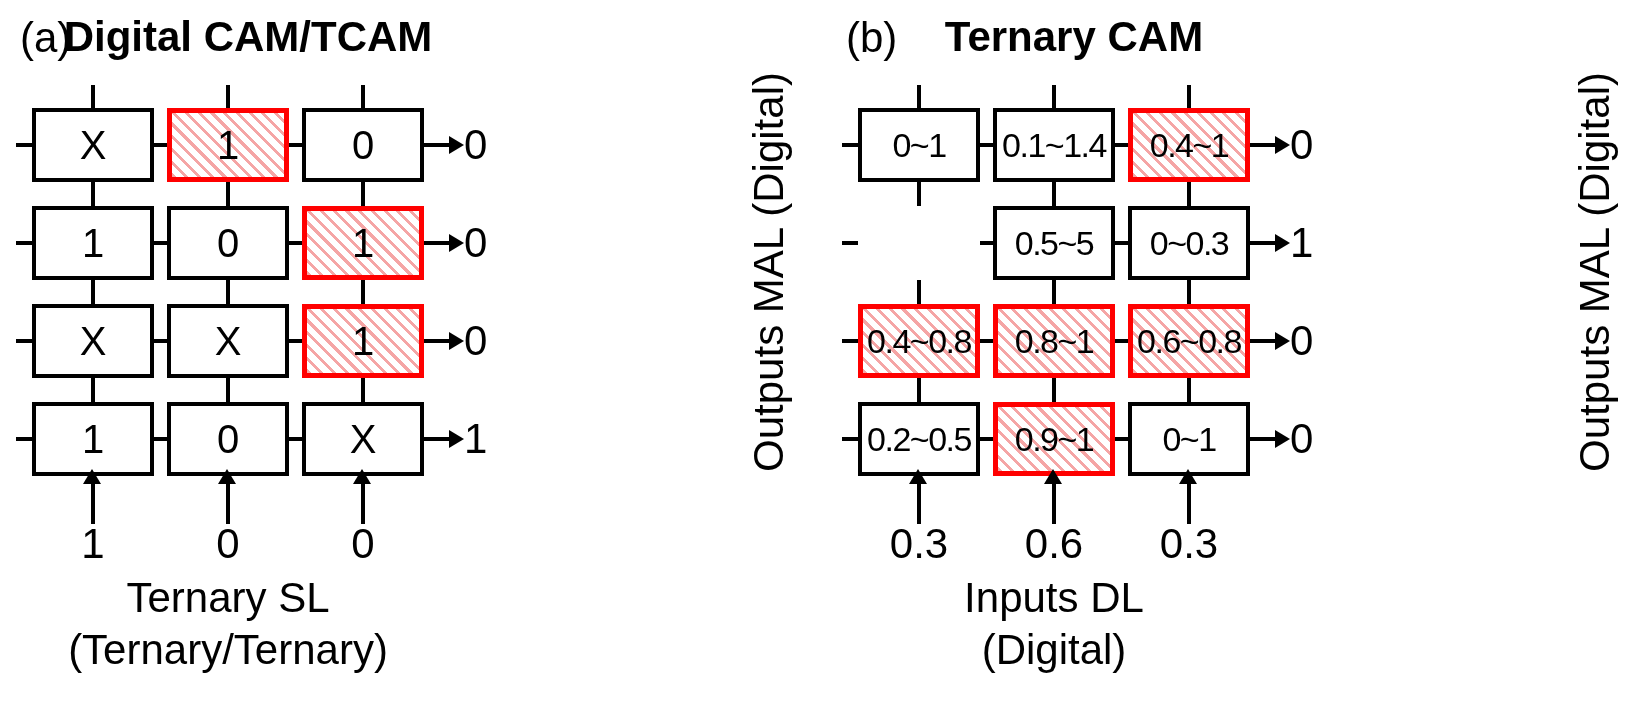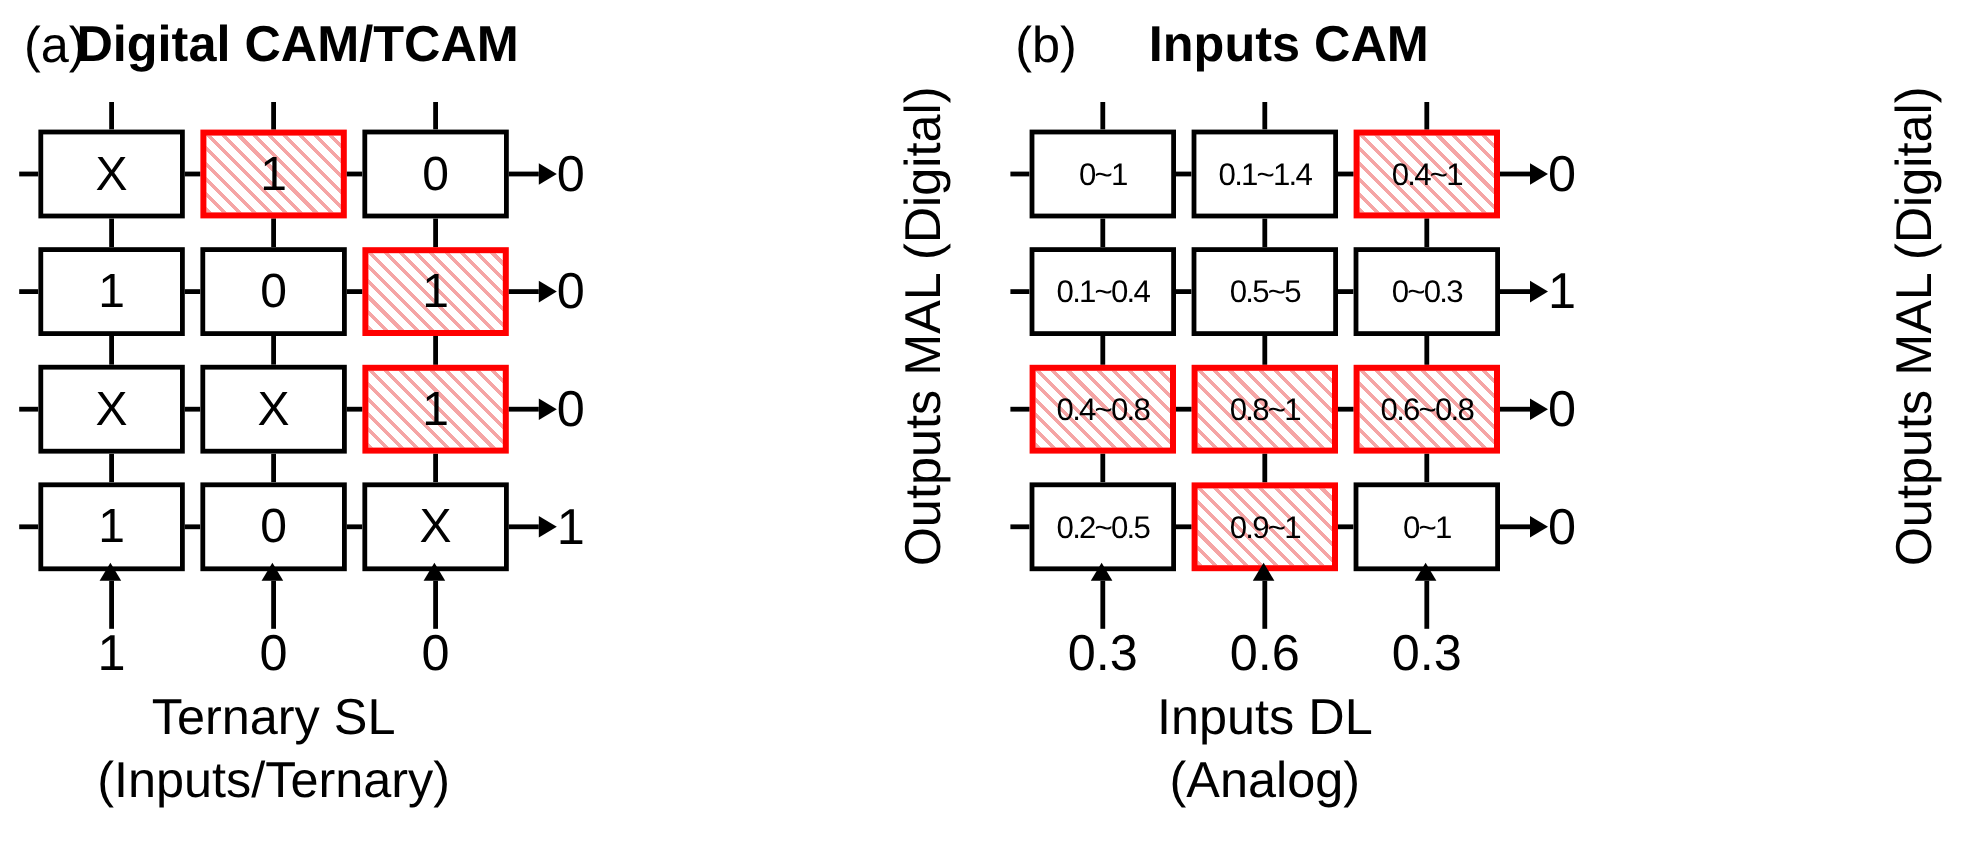--- a/index.html
+++ b/index.html
@@ -6,21 +6,21 @@
   .canvas{position:relative;width:1644px;height:702px;background:#ffffff;
           font-family:"Liberation Sans",sans-serif;color:#000;overflow:hidden;}
   .panel{position:absolute;top:0;width:806px;height:702px;}
   .tag{position:absolute;left:8px;top:16px;font-size:42px;line-height:44px;}
   .title{position:absolute;left:20px;top:14px;width:432px;text-align:center;
          font-size:42px;line-height:46px;font-weight:bold;}
   .row{position:absolute;left:0;width:100%;height:74px;}
   .cell{position:absolute;top:0;width:122px;height:74px;box-sizing:border-box;
         border:4px solid #000;background:#fff;display:flex;align-items:center;
         justify-content:center;font-size:40px;}
-  .pb .cell{font-size:26px;letter-spacing:-1.5px;}
+  .pb .cell{font-size:34px;letter-spacing:-1.5px;}
   .cell[data-state="mismatch"]{
         border:5px solid #ff0000;
         background:repeating-linear-gradient(45deg,#f5a5a5 0 3px,#ffffff 3px 9px);}
   .c0{left:20px}.c1{left:155px}.c2{left:290px}
   .hl{position:absolute;top:35px;height:4px;background:#000;}
   .vl{position:absolute;width:4px;background:#000;}
   .ar::after{content:"";position:absolute;right:-15px;top:-7px;width:0;height:0;
         border-left:15px solid #000;border-top:9px solid transparent;
         border-bottom:9px solid transparent;}
   .up{position:absolute;width:4px;height:40px;top:484px;background:#000;}
@@ -128,27 +128,27 @@
       <div class="outlabel">1</div>
     </div>
 
     <i class="up" style="left:79px"></i>
     <i class="up" style="left:214px"></i>
     <i class="up" style="left:349px"></i>
     <div class="inlabel" style="left:20px">1</div>
     <div class="inlabel" style="left:155px">0</div>
     <div class="inlabel" style="left:290px">0</div>
     <div class="xaxis1">Ternary SL</div>
-    <div class="xaxis2">(Inputs/Ternary)</div>
+    <div class="xaxis2">(Ternary/Ternary)</div>
     <div class="yaxis">Outputs MAL (Digital)</div>
   </div>
 
   <div class="panel pb" style="left:838px">
     <div class="tag">(b)</div>
-    <div class="title">Inputs CAM</div>
+    <div class="title">Ternary CAM</div>
 
     <i class="vl" style="left:79px;top:85px;height:23px"></i>
     <i class="vl" style="left:214px;top:85px;height:23px"></i>
     <i class="vl" style="left:349px;top:85px;height:23px"></i>
     <i class="vl" style="left:79px;top:182px;height:24px"></i>
     <i class="vl" style="left:214px;top:182px;height:24px"></i>
     <i class="vl" style="left:349px;top:182px;height:24px"></i>
     <i class="vl" style="left:79px;top:280px;height:24px"></i>
     <i class="vl" style="left:214px;top:280px;height:24px"></i>
     <i class="vl" style="left:349px;top:280px;height:24px"></i>
@@ -168,23 +168,20 @@
       <i class="hl" style="left:277px;width:13px"></i>
       <div class="cell c2" data-state="mismatch">
           <span>0.4~1</span>
         </div>
       <i class="hl ar" style="left:412px;width:25px"></i>
       <div class="outlabel">0</div>
     </div>
 
     <div class="row" style="top:206px">
       <i class="hl" style="left:4px;width:16px"></i>
-      <div class="cell c0" data-state="match">
-          <span>0.1~0.4</span>
-        </div>
       <i class="hl" style="left:142px;width:13px"></i>
       <div class="cell c1" data-state="match">
           <span>0.5~5</span>
         </div>
       <i class="hl" style="left:277px;width:13px"></i>
       <div class="cell c2" data-state="match">
           <span>0~0.3</span>
         </div>
       <i class="hl ar" style="left:412px;width:25px"></i>
       <div class="outlabel">1</div>
@@ -224,17 +221,17 @@
       <div class="outlabel">0</div>
     </div>
 
     <i class="up" style="left:79px"></i>
     <i class="up" style="left:214px"></i>
     <i class="up" style="left:349px"></i>
     <div class="inlabel" style="left:20px">0.3</div>
     <div class="inlabel" style="left:155px">0.6</div>
     <div class="inlabel" style="left:290px">0.3</div>
     <div class="xaxis1">Inputs DL</div>
-    <div class="xaxis2">(Analog)</div>
+    <div class="xaxis2">(Digital)</div>
     <div class="yaxis">Outputs MAL (Digital)</div>
   </div>
 
 </div>
 
 </body></html>

